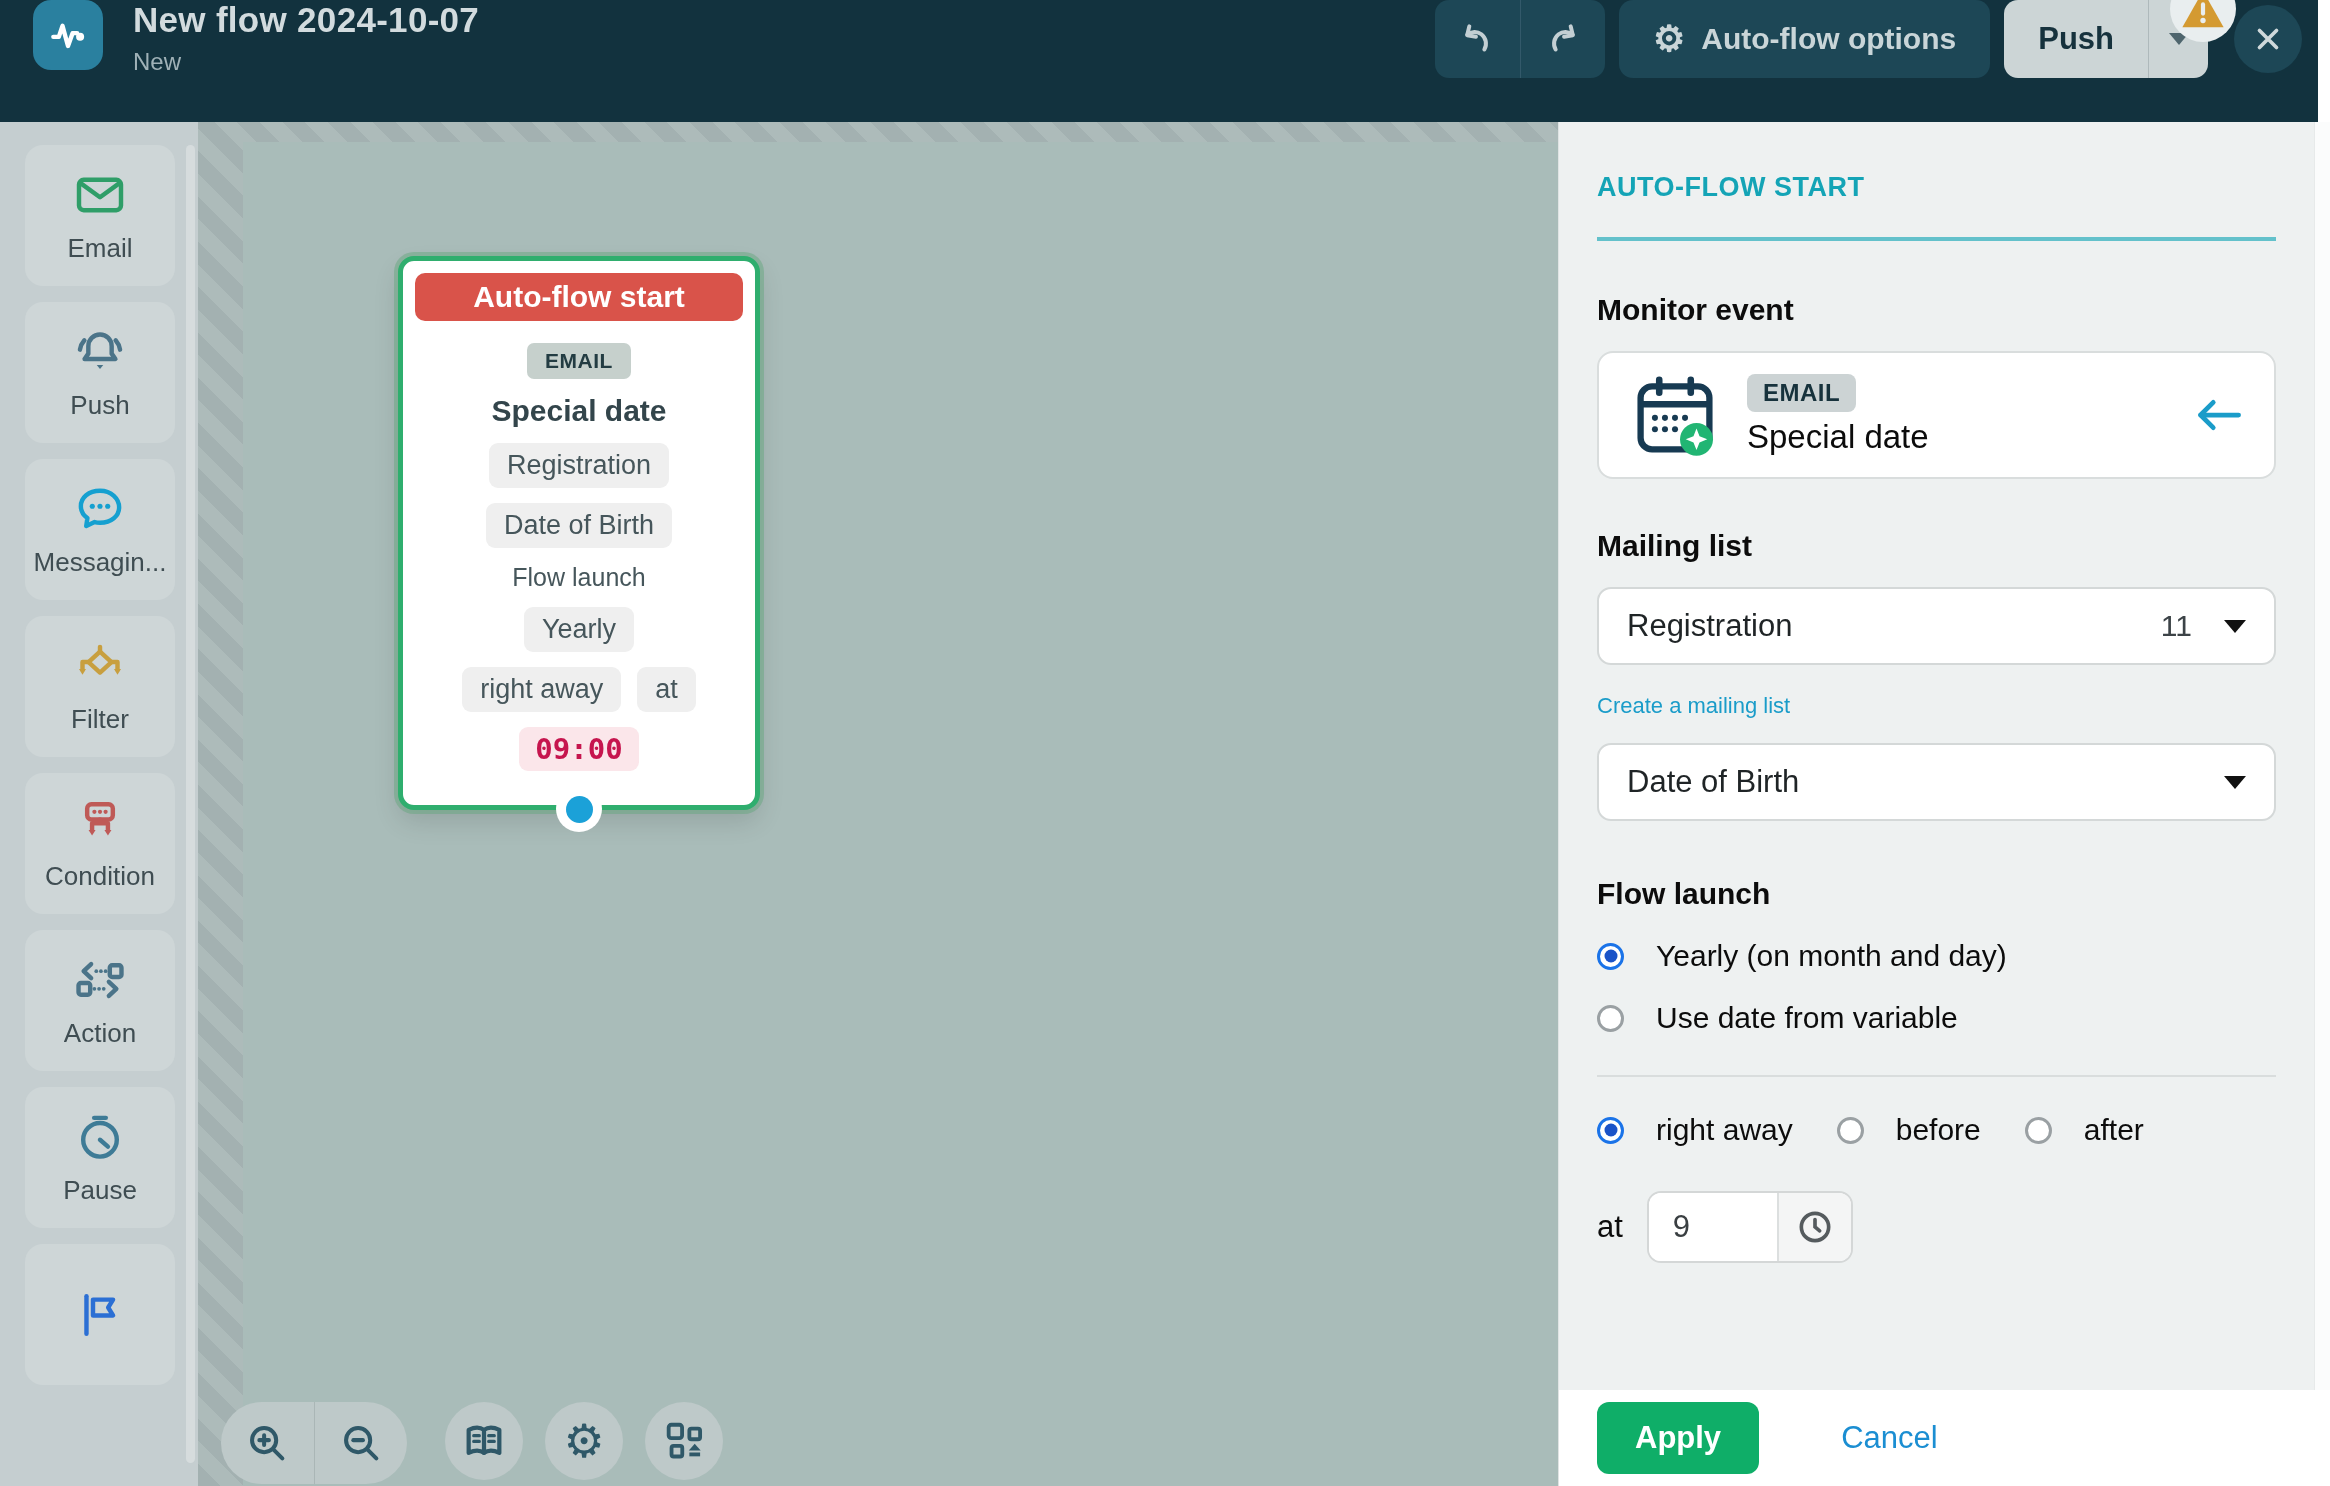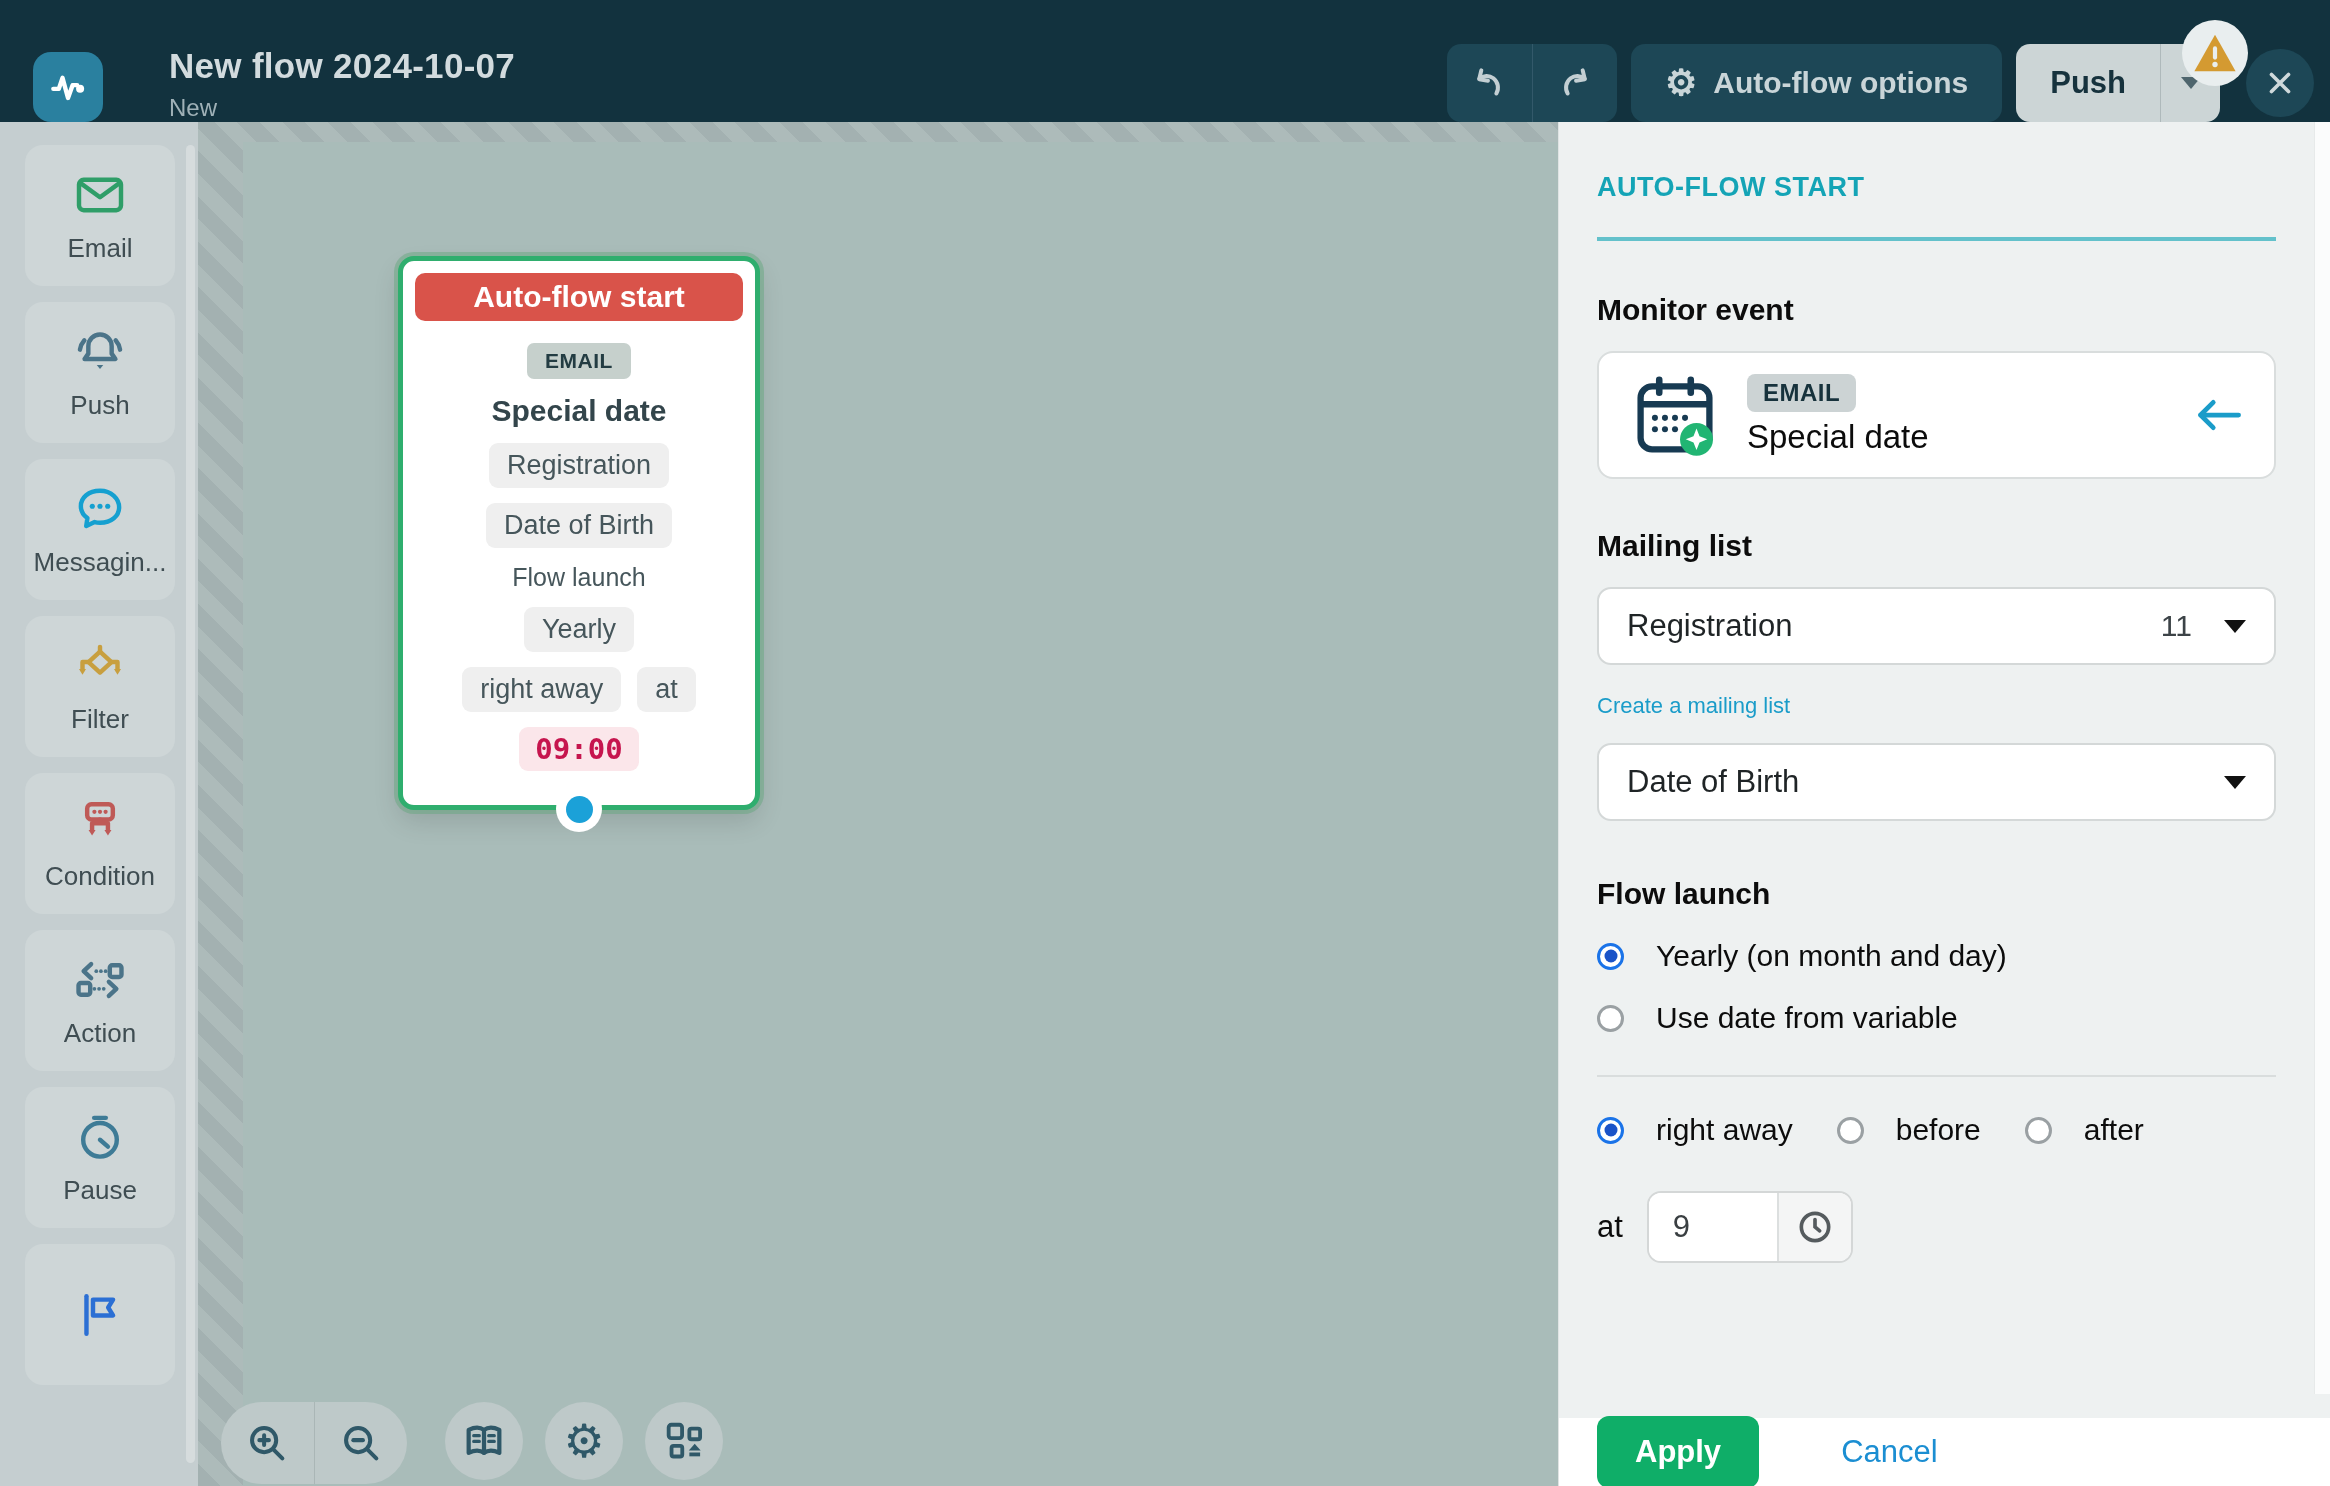--- a/index.html
+++ b/index.html
@@ -1,20 +1,20 @@
 <!DOCTYPE html>
 <html><head>
 <meta charset="utf-8">
 <style>
   * { margin:0; padding:0; box-sizing:border-box; }
   html,body { width:2330px; height:1486px; overflow:hidden; font-family:"Liberation Sans", sans-serif; background:#fff; }
   .app { position:relative; width:2330px; height:1486px; }
 
   
-  .header { position:absolute; left:0; top:0; right:0; height:122px; background:#12323e; display:flex; align-items:flex-end;gap:36px; }
+  .header { position:absolute; left:0; top:0; right:12px; height:122px; background:#12323e; display:flex; align-items:flex-start; }
   .logo { width:70px; height:70px; border-radius:18px; background:#2a809f; margin-left:33px; display:flex; align-items:center; justify-content:center; flex:0 0 auto; }
   .titles { margin-left:30px; }
   .title { color:#d2dbde; font-size:35px; font-weight:700; letter-spacing:.3px; }
   .subtitle { color:#9fb1b7; font-size:24px; margin-top:8px; }
   .header-right { margin-left:auto; display:flex; align-items:center; margin-right:16px; }
   .undo-group { display:flex; background:#1d4756; border-radius:14px; overflow:hidden; height:78px; }
   .undo-btn { width:85px; display:flex; align-items:center; justify-content:center; cursor:pointer; }
   .undo-btn + .undo-btn { border-left:1px solid #33596a; }
   .options-btn { margin-left:14px; height:78px; background:#1d4756; border-radius:14px; display:flex; align-items:center; padding:0 34px; color:#c9d5d8; font-size:30px; font-weight:700; cursor:pointer; }
   .options-btn .gear-glyph { font-size:36px; margin-right:16px; color:#c9d5d8; }
@@ -80,21 +80,21 @@
   .radio.on::after { content:""; position:absolute; left:50%; top:50%; transform:translate(-50%,-50%); width:13px; height:13px; border-radius:50%; background:#1a53c8; }
   .inline-radios { display:flex; align-items:center; gap:44px; margin-top:36px; }
   .inline-radios .radio-row { margin-top:0; }
   .section-divider { height:2px; background:#d9dddd; border:none; margin-top:40px; }
   .at-row { display:flex; align-items:center; gap:24px; margin-top:44px; }
   .at-label { font-size:31px; color:#0c0c0c; }
   .at-group { display:flex; border:2px solid #d4d7d7; border-radius:14px; overflow:hidden; background:#fff; height:72px; }
   .at-input { width:128px; border:none; outline:none; font-size:31px; padding:0 24px; color:#3a3f42; font-family:"Liberation Sans",sans-serif; }
   .at-clock { width:74px; background:#f4f5f5; border-left:2px solid #dcdfdf; display:flex; align-items:center; justify-content:center; cursor:pointer; }
   .panel-scroll { position:absolute; right:0; top:0; width:16px; bottom:92px; background:#fbfcfc; border-left:1px solid #e7eaea; }
-  .panel-footer { position:absolute; left:0; right:0; bottom:0; height:68px; background:#fff; display:flex; align-items:center; padding-left:38px; }
+  .panel-footer { position:absolute; left:0; right:0; bottom:0; height:96px; background:#fff; display:flex; align-items:center; padding-left:38px; }
   .apply-btn { background:#0fae68; color:#fff; font-size:31px; font-weight:700; border:none; border-radius:12px; padding:18px 38px; cursor:pointer; font-family:"Liberation Sans",sans-serif; }
   .cancel-link { margin-left:82px; color:#1b8ed2; font-size:31px; cursor:pointer; }
   svg { display:block; }
 </style>
 </head>
 <body>
 
 <div class="app">
 
   <div class="header">

